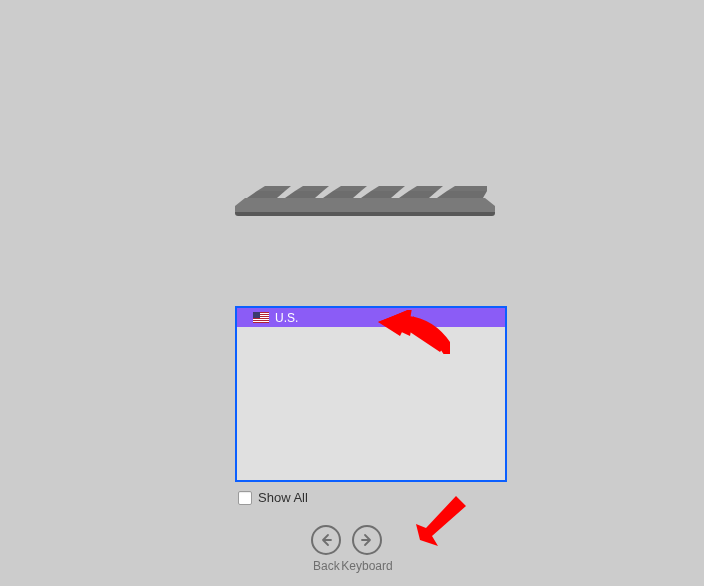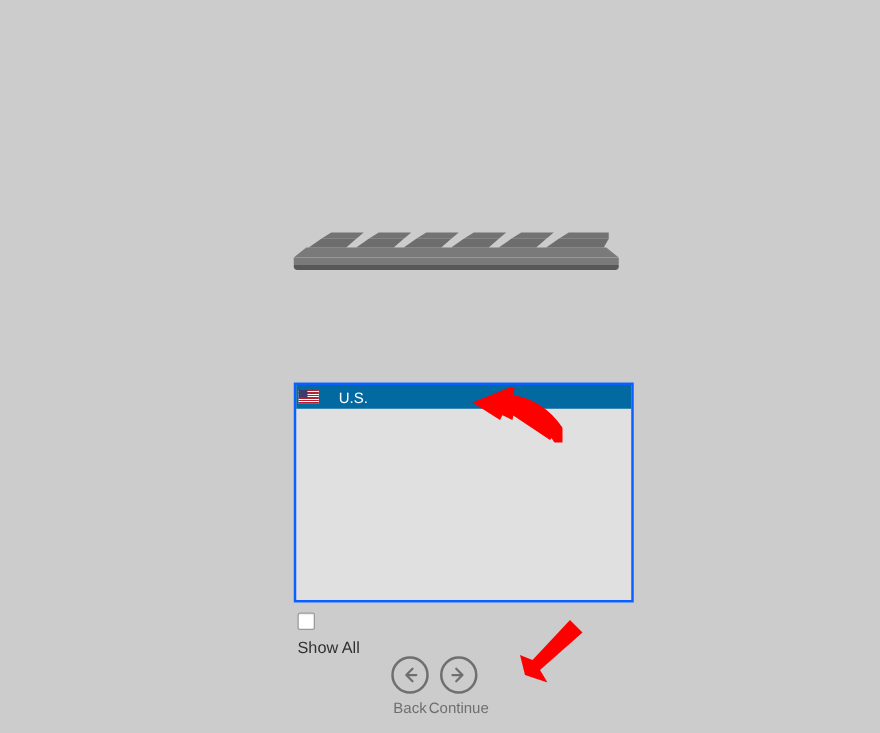--- a/index.html
+++ b/index.html
@@ -81,25 +81,25 @@
       left: 235px;
       width: 272px;
       height: 176px;
       background: #e0e0e0;
       border: 2px solid #0b5fff;
     }
     .list-item {
       height: 19px;
       display: flex;
       align-items: center;
-      padding: 0 2px;
+      padding: 0 16px;
       font-size: 12px;
       color: #fff;
-      background: #0369a1;
-      gap: 16px;
+      background: #8b5cf6;
+      gap: 6px;
     }
     .flag-us {
       width: 16px;
       height: 11px;
       background: #fff;
       position: relative;
       box-shadow: 0 0 0 1px rgba(0,0,0,0.1) inset;
     }
     .flag-us::before {
       content: "";
@@ -120,25 +120,24 @@
       top: 0; left: 0;
       width: 7px; height: 6px;
       background: #3c3b6e;
     }
 
     .checkbox-row {
       position: absolute;
       top: 490px;
       left: 238px;
       display: flex;
-      align-items: flex-start;
+      align-items: flex-end;
       gap: 6px;
       font-size: 13px;
       color: #303030;
-      flex-direction: column;
     }
     .cb-box {
       width: 14px;
       height: 14px;
       background: #fff;
       border: 1px solid #9a9a9a;
       border-radius: 2px;
       box-shadow: inset 0 1px 1px rgba(0,0,0,0.08);
     }
 
@@ -231,21 +230,21 @@
         </svg>
       </span>
       <span>Back</span>
     </div>
     <div class="nav-btn">
       <span class="circle">
         <svg width="16" height="16" viewBox="0 0 16 16">
           <path d="M6 3 L11 8 L6 13 M11 8 H3" fill="none" stroke="#6f6f6f" stroke-width="1.8" stroke-linecap="round" stroke-linejoin="round"></path>
         </svg>
       </span>
-      <span>Continue</span>
+      <span>Keyboard</span>
     </div>
   </div>
 
   <svg class="arrow" style="left:378px; top:310px; width:72px; height:44px;" viewBox="0 0 72 44">
     <polygon points="0,12 30,0 30,8 26,8 26,16 30,16" fill="#ff0000"></polygon>
     <path d="M30 12 Q55 15 70 40" stroke="#ff0000" stroke-width="12" fill="none" stroke-linecap="round"></path>
     <polygon points="2,12 34,-2 32,10 36,6 34,16 32,26" fill="#ff0000"></polygon>
 
     <polygon points="0,12 32,0 30,9 70,32 62,42 26,18 22,26" fill="#ff0000"></polygon>
   </svg>

